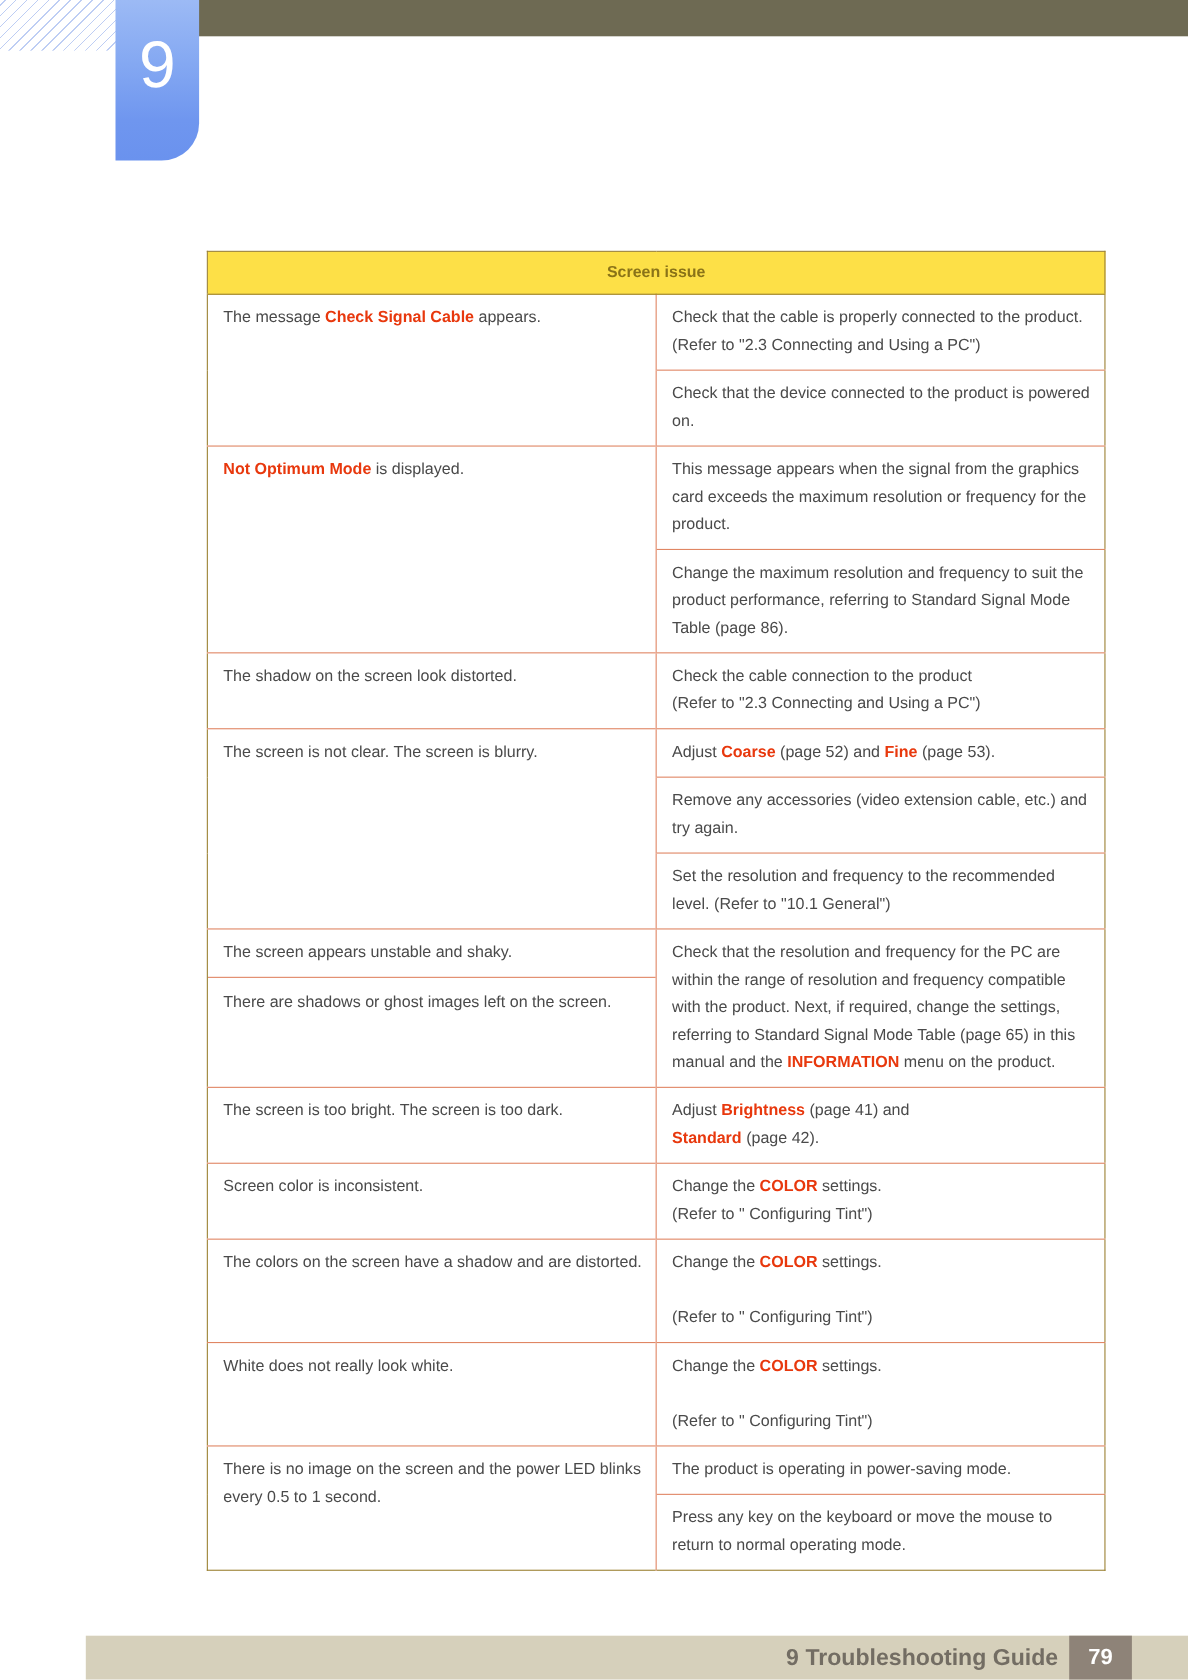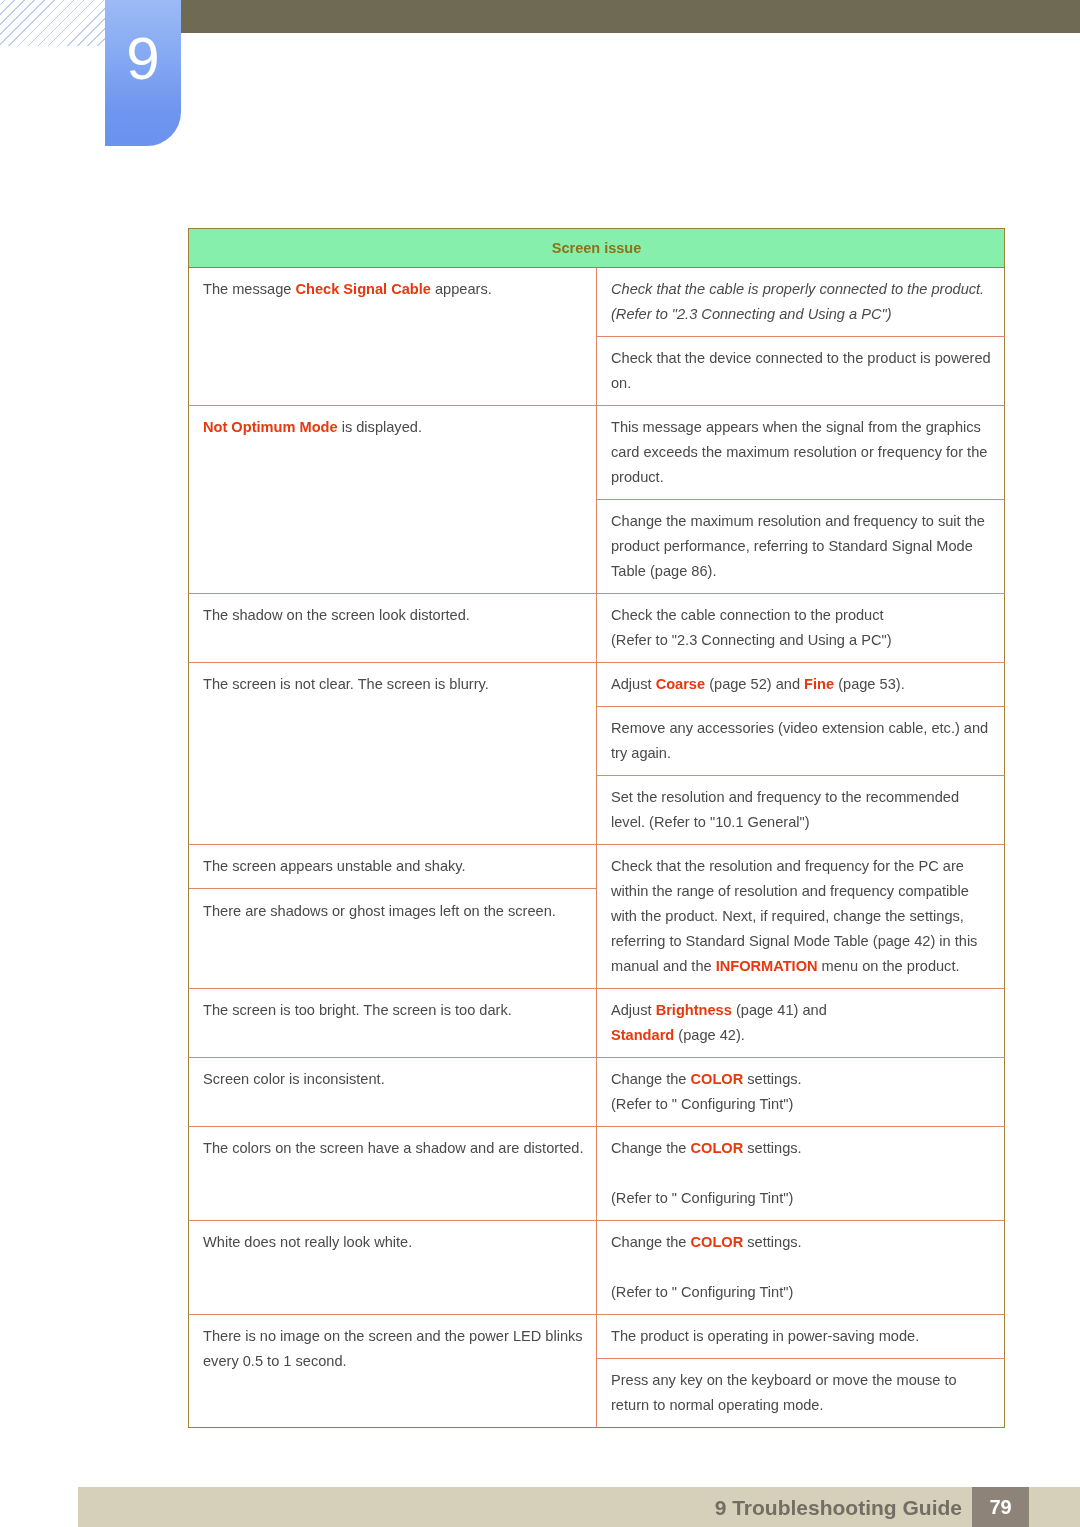--- a/index.html
+++ b/index.html
@@ -76,21 +76,21 @@
     top: 228px;
     width: 816px;
     border-collapse: collapse;
     table-layout: fixed;
     border: 1px solid #9c8234;
   }
   .issue-table col.c1 { width: 408px; }
   .issue-table col.c2 { width: 408px; }
 
   .issue-table thead th {
-    background: #86efac;
+    background: #fde047;
     color: #8a7318;
     font-size: 14.5px;
     font-weight: bold;
     text-align: center;
     padding: 11px 6px 11px 6px;
     border-bottom: 1px solid #9c8234;
     margin-left: 28px;
   }
 
   .issue-table td {
@@ -103,21 +103,20 @@
     border-left: 1px solid #e08664;
   }
   .issue-table td.sym {
     border-left: none;
   }
   .issue-table tr.first-body td {
     border-top: none;
   }
   .issue-table td.nb-top {
     border-top: none;
-    font-style: italic;
   }
 
   .hl {
     color: #e8380d;
     font-weight: bold;
   }
 
   
   .footer-bar {
     position: absolute;
@@ -201,21 +200,21 @@
         <td><span>Adjust </span><span class="hl">Coarse</span><span> (page 52) and </span><span class="hl">Fine</span><span> (page 53).</span></td>
       </tr>
       <tr>
         <td><span>Remove any accessories (video extension cable, etc.) and try again.</span></td>
       </tr>
       <tr>
         <td><span>Set the resolution and frequency to the recommended level. (Refer to "10.1 General")</span></td>
       </tr>
       <tr>
         <td class="sym" rowspan="1"><span>The screen appears unstable and shaky.</span><div style="border-top: 1px solid rgb(224, 134, 100); margin-top: 9px; padding-top: 10px; margin-left: -14px; margin-right: -12px; padding-left: 14px; padding-right: 12px;"><span>There are shadows or ghost images left on the screen.</span></div></td>
-        <td><span>Check that the resolution and frequency for the PC are within the range of resolution and frequency compatible with the product. Next, if required, change the settings, referring to Standard Signal Mode Table (page 42) in this manual and the </span><span class="hl">INFORMATION</span><span> menu on the product.</span></td>
+        <td><span>Check that the resolution and frequency for the PC are within the range of resolution and frequency compatible with the product. Next, if required, change the settings, referring to Standard Signal Mode Table (page 65) in this manual and the </span><span class="hl">INFORMATION</span><span> menu on the product.</span></td>
       </tr>
       <tr>
         <td class="sym" rowspan="1"><span>The screen is too bright. The screen is too dark.</span></td>
         <td><span>Adjust </span><span class="hl">Brightness</span><span> (page 41) and </span><br><span class="hl">Standard</span><span> (page 42).</span></td>
       </tr>
       <tr>
         <td class="sym" rowspan="1"><span>Screen color is inconsistent.</span></td>
         <td><span>Change the </span><span class="hl">COLOR</span><span> settings.</span><br><span>(Refer to " Configuring Tint")</span></td>
       </tr>
       <tr>

